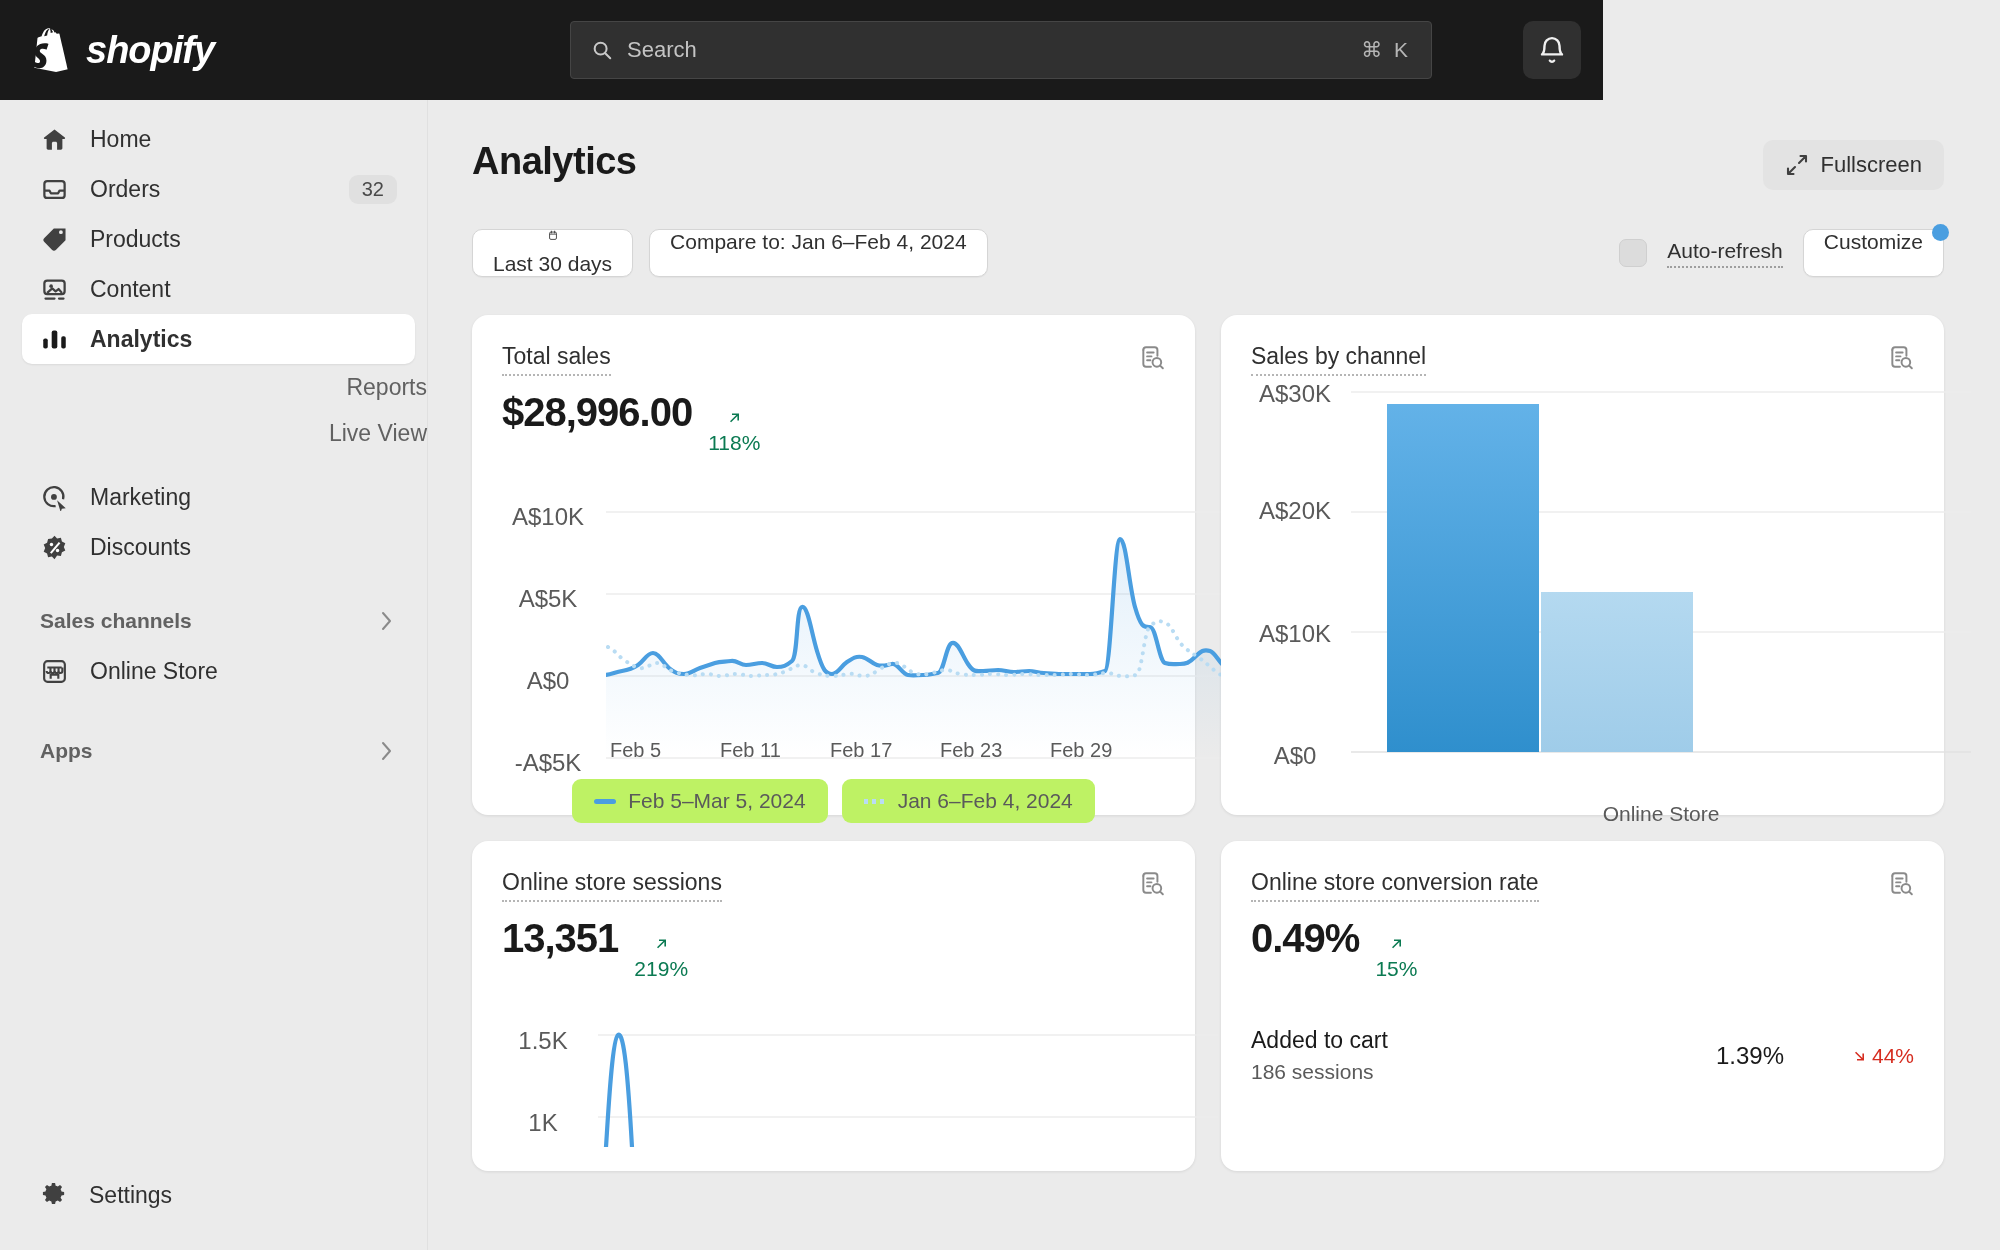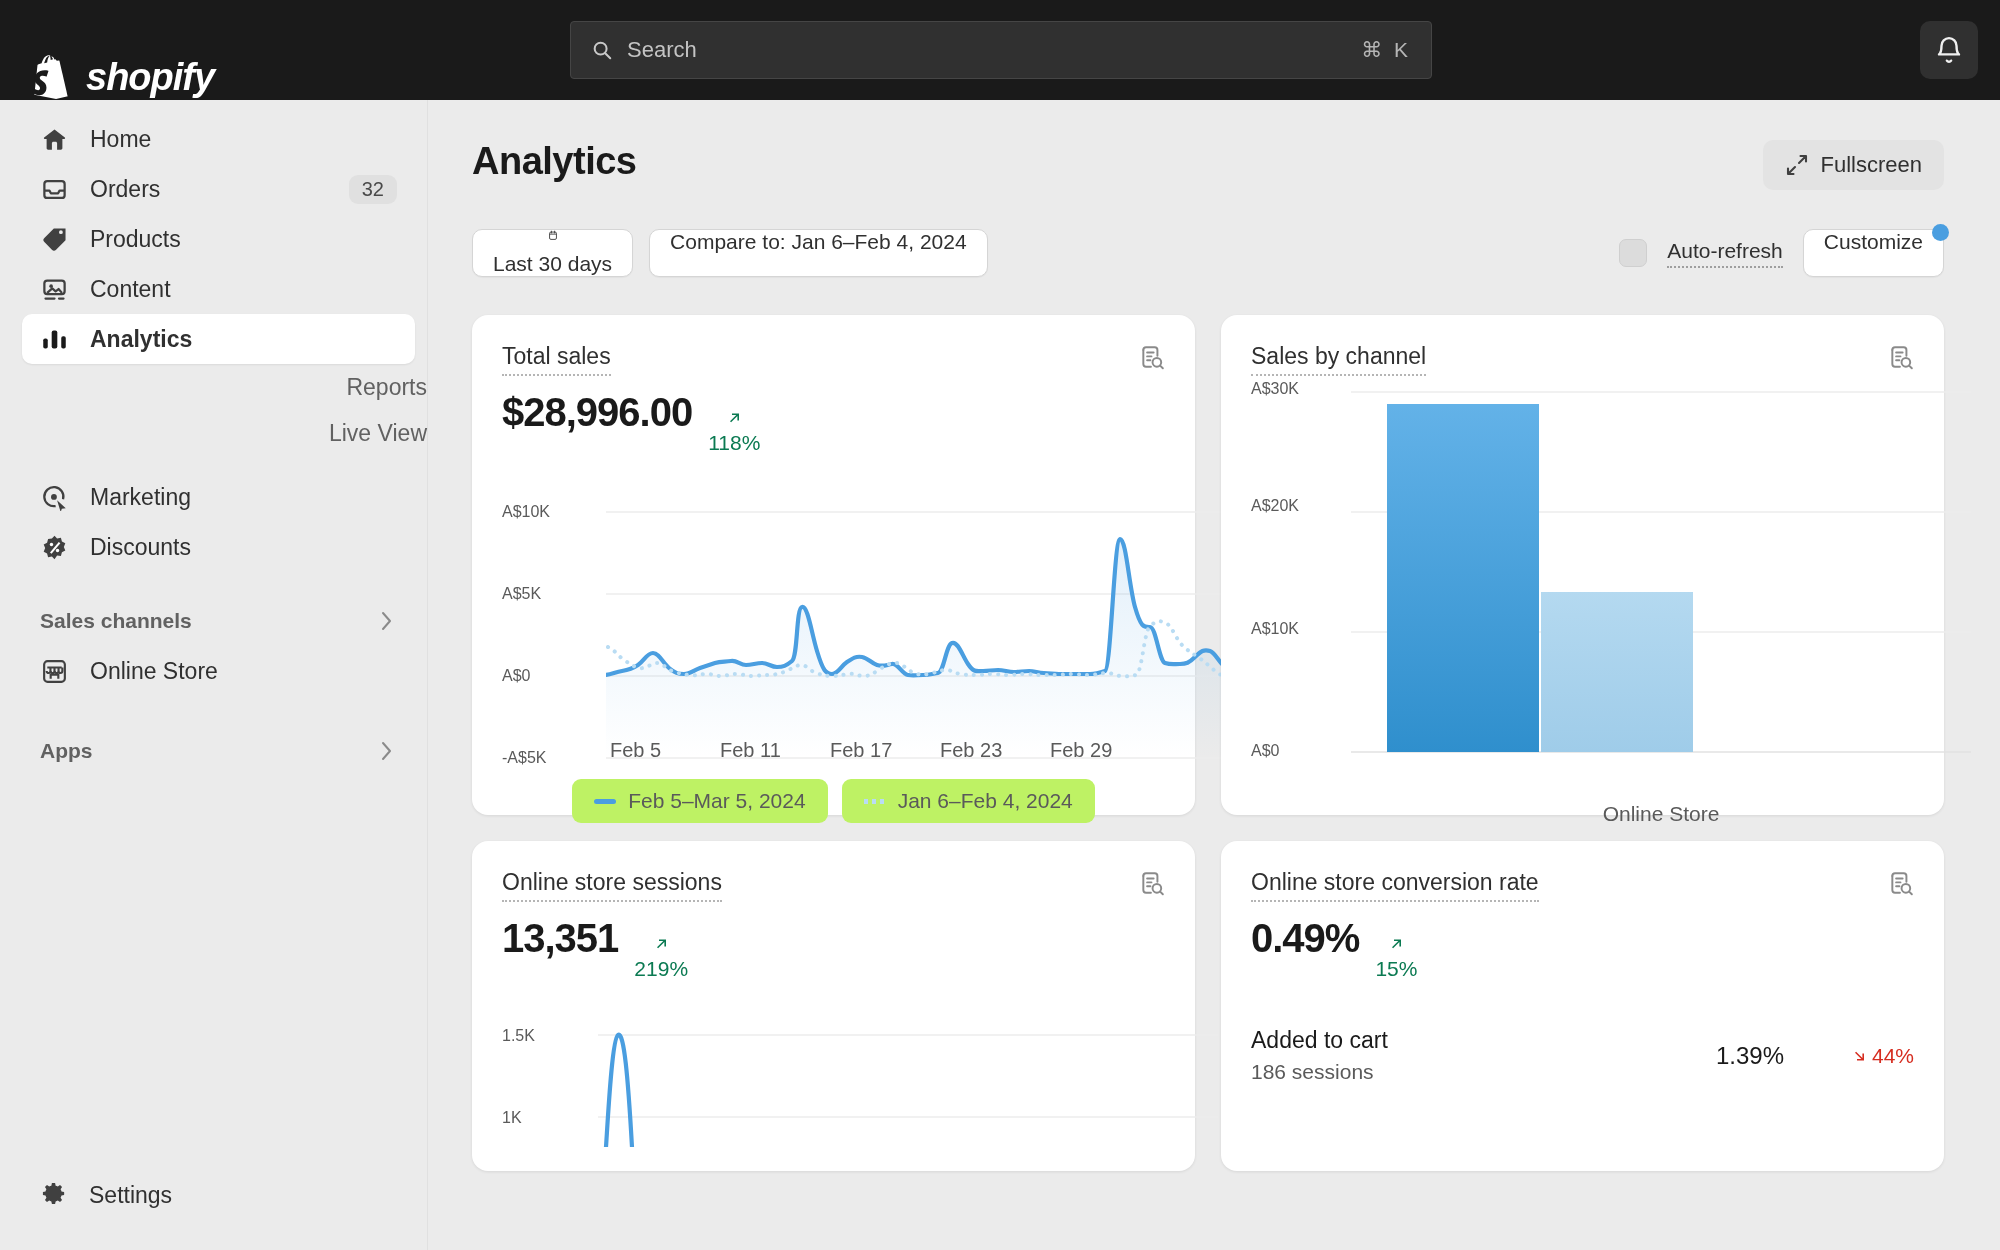--- a/index.html
+++ b/index.html
@@ -6,23 +6,23 @@
   html, body {
     width: 2000px; height: 1250px;
     font-family: "Liberation Sans", sans-serif;
     background: #ebebeb;
     overflow: hidden;
   }
 
   
   .topbar {
     position: absolute; top: 0; left: 0;
-    width: 2000px; height: 100px;
+    width: 1603px; height: 100px;
     background: #1a1a1a;
-    display: flex; align-items: flex-end;
+    display: flex; align-items: center;
   }
   .brand { display: flex; align-items: center; gap: 14px; margin-left: 30px; }
   .brand-mark { width: 42px; height: 46px; }
   .brand-name {
     color: #fff; font-size: 38px; font-weight: 700;
     font-style: italic; letter-spacing: -1px;
   }
   .search-wrap {
     position: absolute; left: 570px; top: 21px;
     width: 862px; height: 58px;
@@ -132,21 +132,21 @@
     border-bottom: 2px dotted #b5b5b5; display: inline-block; padding-bottom: 4px;
   }
   .report-icon { position: absolute; top: 30px; right: 30px; width: 26px; height: 26px; cursor: pointer; }
   .metric-row { display: flex; align-items: baseline; gap: 16px; margin-top: 14px; }
   .metric-val { font-size: 40px; font-weight: 700; color: #1a1a1a; letter-spacing: -1px; }
   .delta { font-size: 21px; display: flex; align-items: center; gap: 5px; flex-direction: column; }
   .delta.up { color: #0b7a52; }
 
   
   .chart-box { position: relative; margin-top: 16px; }
-  .axis-lbl { position: absolute; font-size: 16px; color: #5a5a5a; text-align: left; }
+  .axis-lbl { position: absolute; font-size: 24px; color: #5a5a5a; text-align: center; }
   .xtick { position: absolute; font-size: 20px; color: #5a5a5a; }
   .legend { display: flex; justify-content: center; gap: 14px; margin-top: 8px; }
   .legend-item {
     background: #bef264; border-radius: 9px; height: 44px;
     display: flex; align-items: center; gap: 12px; padding: 0 22px;
     font-size: 21px; color: #5a5a5a; cursor: pointer;
   }
   .lg-solid { width: 22px; height: 5px; border-radius: 3px; background: #4a9ee0; }
   .lg-dot { width: 22px; height: 5px;
     background: repeating-linear-gradient(to right,#b9dcf3 0 4px,transparent 4px 8px); }

